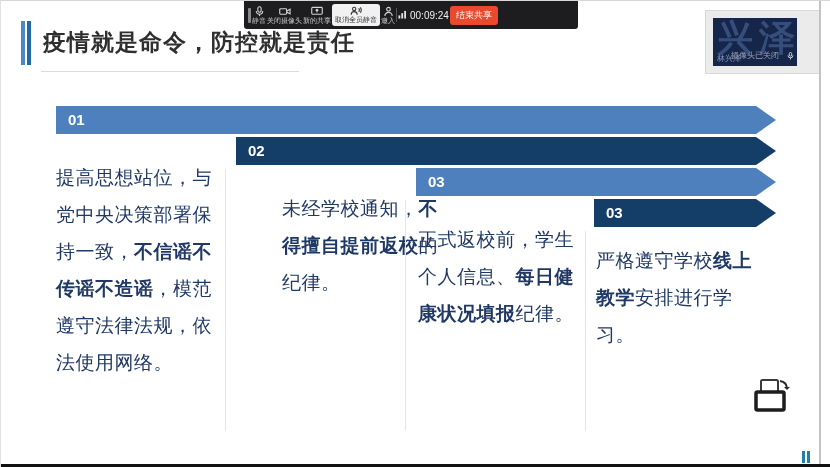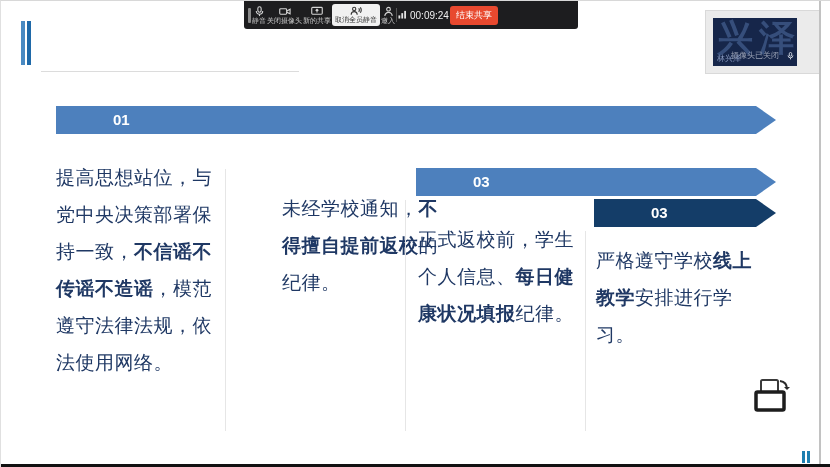--- a/index.html
+++ b/index.html
@@ -9,21 +9,21 @@
   
   .title-accent { position:absolute; left:20px; top:20px; width:12px; height:44px; }
   .title-accent .bar1 { position:absolute; left:0; top:0; width:4px; height:44px; background:#4a8ac2; }
   .title-accent .bar2 { position:absolute; left:6px; top:0; width:4px; height:44px; background:#1f69a8; }
   .slide-title { position:absolute; left:42px; top:26px; font-size:23px; font-weight:700; color:#2f2f2f; letter-spacing:1px; }
   .title-underline { position:absolute; left:40px; top:70px; width:258px; height:1px; background:#dcdcdc; }
 
   
   .banner { position:absolute; height:28px; color:#fff;
             clip-path:polygon(0 0, calc(100% - 20px) 0, 100% 50%, calc(100% - 20px) 100%, 0 100%); }
-  .banner .num { display:block; padding-left:12px; line-height:28px; font-size:15px; font-weight:700; font-style:normal;margin-left:45px; }
+  .banner .num { display:block; padding-left:12px; line-height:28px; font-size:15px; font-weight:700; font-style:normal; }
   .b1 { left:55px;  top:105px; width:720px; background:#4d80bd; }
   .b2 { left:235px; top:136px; width:540px; background:#143d68; }
   .b3 { left:415px; top:167px; width:360px; background:#4d80bd; }
   .b4 { left:593px; top:198px; width:182px; background:#143d68; }
 
   
   .col { position:absolute; color:#1f3864; font-size:19px; line-height:37px; letter-spacing:0.5px;font-family:Liberation Mono, monospace; }
   .col b { font-weight:700; }
   .c1 { left:55px;  top:160px; width:166px; }
   .c2 { left:237px; top:191px; width:166px;margin-left:44px; }
@@ -66,24 +66,28 @@
 </style>
 </head>
 <body>
 
 <div class="screen">
 
   <div class="title-accent">
     <div class="bar1"></div>
       <div class="bar2"></div>
   </div>
+  <div class="slide-title">疫情就是命令，防控就是责任</div>
   <div class="title-underline"></div>
 
   <div class="banner b1">
     <span class="num">01</span>
+  </div>
+  <div class="banner b2">
+    <span class="num">02</span>
   </div>
   <div class="banner b3">
     <span class="num">03</span>
   </div>
   <div class="banner b4">
     <span class="num">03</span>
   </div>
 
   <div class="col c1"><span>提高思想站位，与党中央决策部署保持一致，</span><b>不信谣不传谣不造谣</b><span>，模范遵守法律法规，依法使用网络。</span></div>
   <div class="col c2"><span>未经学校通知，</span><b>不得擅自提前返校</b><span>的纪律。</span></div>

